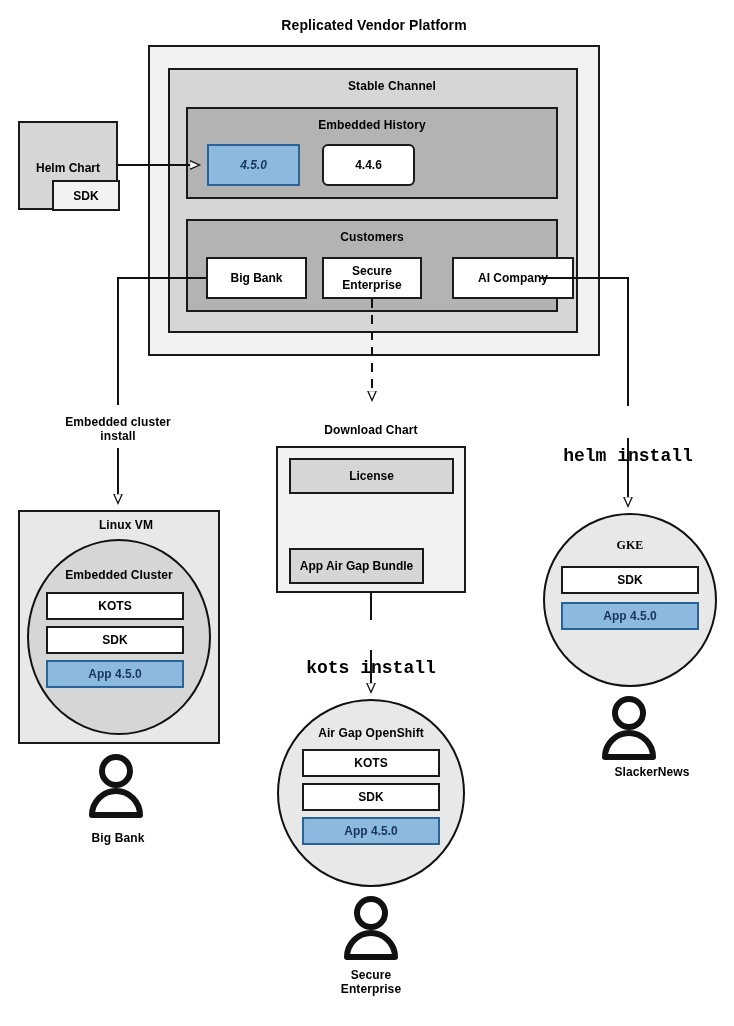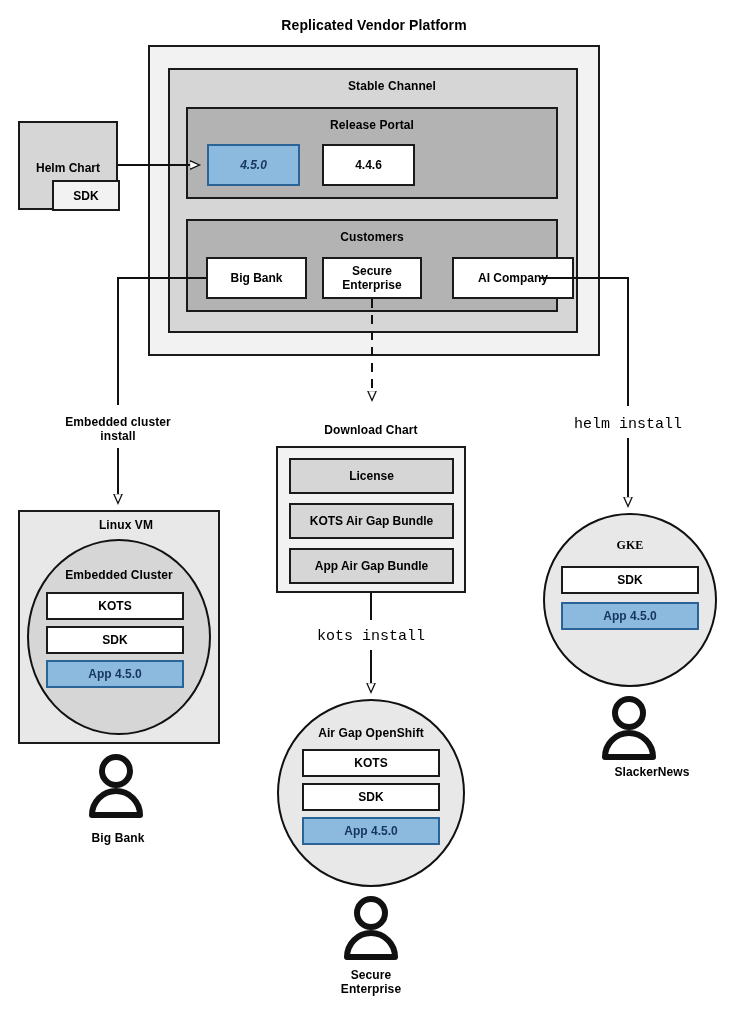--- a/index.html
+++ b/index.html
@@ -13,59 +13,58 @@
           display:flex;align-items:center;justify-content:center;text-align:center;
           font-weight:bold;font-size:12px;line-height:14px;white-space:pre-line;}
   .f-white{background:#ffffff;}
   .f-l1{background:#f2f2f2;}
   .f-l2{background:#d6d6d6;}
   .f-l3{background:#b3b3b3;}
   .f-l4{background:#e8e8e8;}
   .f-blue{background:#8cb9de;border-color:#2a6496;color:#17365d;}
   .ell{position:absolute;box-sizing:border-box;border:2.5px solid #111;border-radius:50%;}
   svg.overlay{position:absolute;left:0;top:0;width:734px;height:1026px;overflow:visible;}
-  .mono{font-family:"Liberation Mono",monospace;font-weight:normal;font-size:15px;letter-spacing:0;}
+  .mono{font-family:"Liberation Mono",monospace;font-weight:bold;font-size:18px;letter-spacing:0;margin-top:31px;}
 </style>
 </head>
 <body>
 
 <div class="stage">
 
   <div class="lbl" style="left:174px;top:18px;width:400px;font-size:14px;">Replicated Vendor Platform</div>
 
   <div class="box f-l1" style="left:148px;top:45px;width:452px;height:311px;"></div>
 
   <div class="box f-l2" style="left:168px;top:68px;width:410px;height:265px;"></div>
   <div class="lbl" style="left:176px;top:79px;width:432px;">Stable Channel</div>
 
   <div class="box f-l3" style="left:186px;top:107px;width:372px;height:92px;"></div>
-  <div class="lbl" style="left:186px;top:118px;width:372px;">Release Portal</div>
+  <div class="lbl" style="left:186px;top:118px;width:372px;">Embedded History</div>
   <div class="boxtxt f-blue" style="left:207px;top:144px;width:93px;height:42px;font-style:italic;">4.5.0</div>
-  <div class="boxtxt f-white" style="left:322px;top:144px;width:93px;height:42px;">4.4.6</div>
+  <div class="boxtxt f-white" style="left:322px;top:144px;width:93px;height:42px;border-radius:6px;">4.4.6</div>
 
   <div class="box f-l3" style="left:186px;top:219px;width:372px;height:93px;"></div>
   <div class="lbl" style="left:186px;top:230px;width:372px;">Customers</div>
   <div class="boxtxt f-white" style="left:206px;top:257px;width:101px;height:42px;">Big Bank</div>
   <div class="boxtxt f-white" style="left:322px;top:257px;width:100px;height:42px;">Secure
 Enterprise</div>
   <div class="boxtxt f-white" style="left:452px;top:257px;width:122px;height:42px;">AI Company</div>
 
   <div class="boxtxt f-l2" style="left:18px;top:121px;width:100px;height:89px;align-items:flex-start;padding-top:38px;">Helm Chart</div>
   <div class="boxtxt f-l1" style="left:52px;top:180px;width:68px;height:31px;">SDK</div>
 
   <div class="lbl" style="left:38px;top:415px;width:160px;">Embedded cluster
 install</div>
   <div class="lbl mono" style="left:548px;top:418px;width:160px;">helm install</div>
   <div class="lbl mono" style="left:291px;top:630px;width:160px;">kots install</div>
 
   <div class="lbl" style="left:281px;top:423px;width:180px;">Download Chart</div>
   <div class="box f-l1" style="left:276px;top:446px;width:190px;height:147px;"></div>
   <div class="boxtxt f-l2" style="left:289px;top:458px;width:165px;height:36px;">License</div>
-  <div class="boxtxt f-l2" style="left:289px;top:503px;width:165px;height:36px;">KOTS Air Gap Bundle</div>
-  <div class="boxtxt f-l2" style="left:289px;top:548px;width:165px;height:36px;">App Air Gap Bundle</div>
+  <div class="boxtxt f-l2" style="left:289px;top:548px;width:135px;height:36px;">App Air Gap Bundle</div>
 
   <div class="box f-l4" style="left:18px;top:510px;width:202px;height:234px;"></div>
   <div class="lbl" style="left:18px;top:518px;width:202px;padding-left:7px;">Linux VM</div>
   <div class="ell f-l2" style="left:27px;top:539px;width:184px;height:196px;"></div>
   <div class="lbl" style="left:27px;top:568px;width:184px;">Embedded Cluster</div>
   <div class="boxtxt f-white" style="left:46px;top:592px;width:138px;height:28px;">KOTS</div>
   <div class="boxtxt f-white" style="left:46px;top:626px;width:138px;height:28px;">SDK</div>
   <div class="boxtxt f-blue" style="left:46px;top:660px;width:138px;height:28px;">App 4.5.0</div>
 
   <div class="ell f-l4" style="left:277px;top:699px;width:188px;height:188px;"></div>

